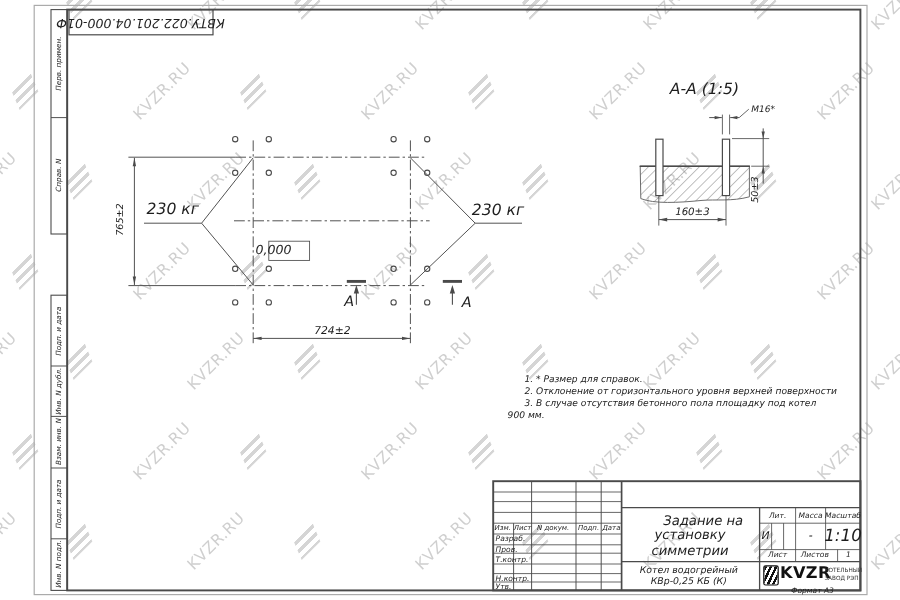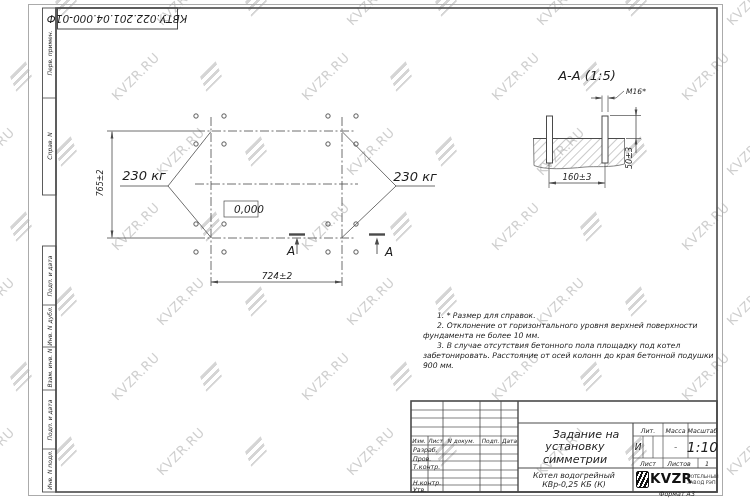--- a/index.html
+++ b/index.html
@@ -236,37 +236,35 @@
   <span class="txt rot90" style="left:49px;top:53px;font-size:6px;">Перв. примен.</span>
   <span class="txt rot90" style="left:49px;top:146px;font-size:6px;">Справ. N</span>
   <span class="txt rot90" style="left:49px;top:276px;font-size:6px;">Подп. и дата</span>
   <span class="txt rot90" style="left:49px;top:326px;font-size:6px;">Инв. N дубл.</span>
   <span class="txt rot90" style="left:49px;top:368px;font-size:6px;">Взам. инв. N</span>
   <span class="txt rot90" style="left:49px;top:420px;font-size:6px;">Подп. и дата</span>
   <span class="txt rot90" style="left:49px;top:470px;font-size:6px;">Инв. N подл.</span>
 
   <span class="txt ctr" style="left:144px;top:175px;font-size:13px;">230 кг</span>
   <span class="txt ctr" style="left:415px;top:176px;font-size:13px;">230 кг</span>
-  <span class="txt ctr" style="left:249px;top:209px;font-size:10.5px;">0,000</span>
+  <span class="txt ctr" style="left:228px;top:209px;font-size:10.5px;">0,000</span>
   <span class="txt ctr" style="left:277px;top:276px;font-size:9px;">724±2</span>
   <span class="txt rot90" style="left:100px;top:183px;font-size:8px;">765±2</span>
   <span class="txt ctr" style="left:291px;top:251px;font-size:12px;">А</span>
   <span class="txt ctr" style="left:389px;top:252px;font-size:12px;">А</span>
 
   <span class="txt ctr" style="left:587px;top:75px;font-size:13px;">А-А (1:5)</span>
   <span class="txt ctr" style="left:636px;top:91px;font-size:7.5px;">M16*</span>
   <span class="txt ctr" style="left:577px;top:177px;font-size:8.5px;background:#fff;padding:0 1px;">160±3</span>
   <span class="txt rot90" style="left:629px;top:158px;font-size:8px;">50±3</span>
 
   <div class="notes">
     <div class="ind">1. * Размер для справок.</div>
     <div class="ind">2. Отклонение от горизонтального уровня верхней поверхности</div>
-    <div>фундамента не более 10 мм.</div>
     <div class="ind">3. В случае отсутствия бетонного пола площадку под котел</div>
-    <div>забетонировать. Расстояние от осей колонн до края бетонной подушки</div>
     <div>900 мм.</div>
   </div>
 
   <div class="tb-ctr" style="left:586px;top:434px;font-size:11px;">Задание на</div>
   <div class="tb-ctr" style="left:575px;top:446px;font-size:11px;">установку</div>
   <div class="tb-ctr" style="left:575px;top:459px;font-size:11px;">симметрии</div>
   <div class="tb-ctr" style="left:574px;top:475px;font-size:7.8px;">Котел водогрейный</div>
   <div class="tb-ctr" style="left:574px;top:484px;font-size:7.8px;">КВр-0,25 КБ (К)</div>
 
   <span class="tb-ctr" style="left:419px;top:440.5px;font-size:5.8px;">Изм.</span>

